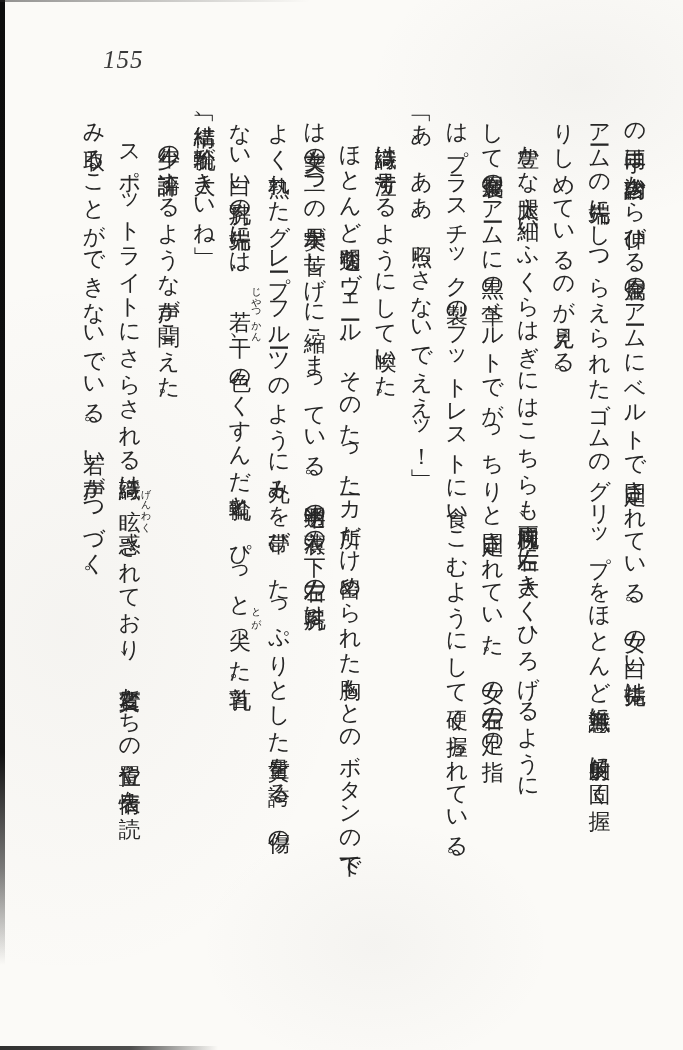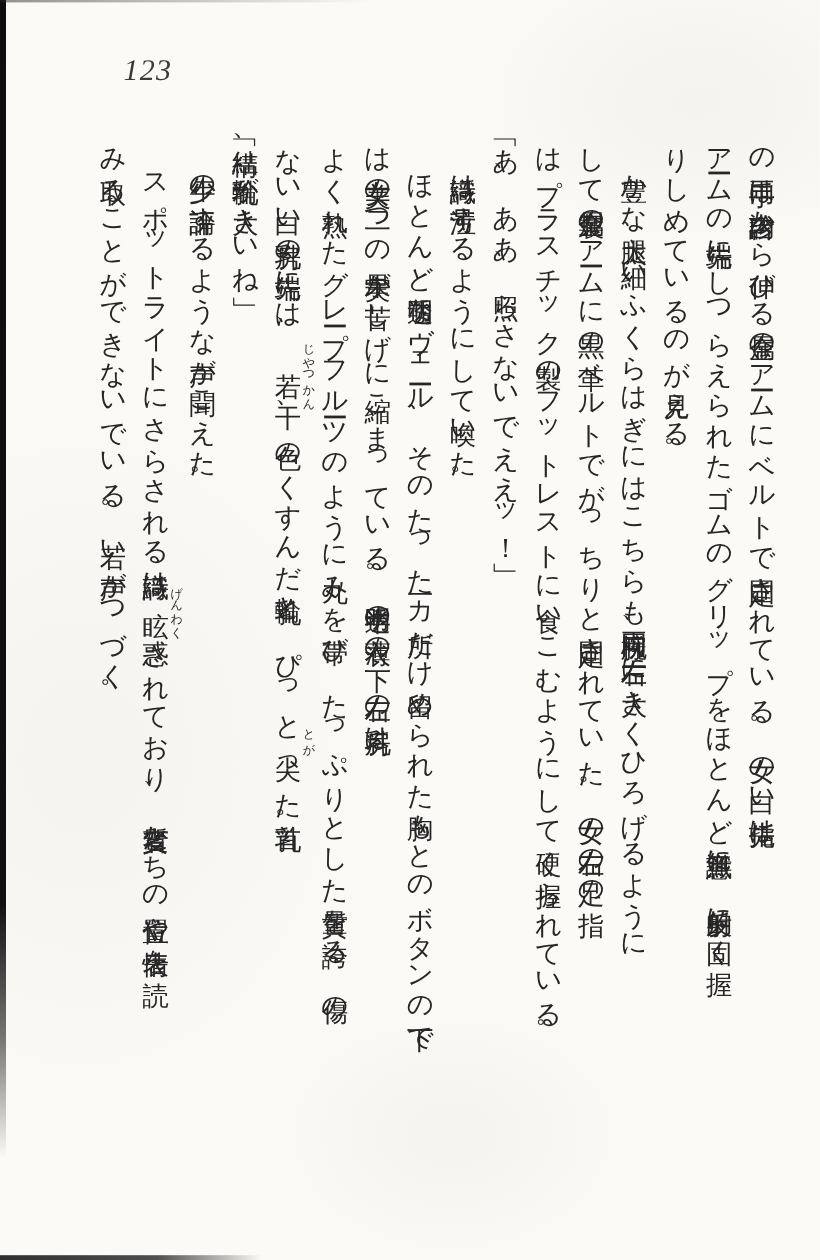--- a/index.html
+++ b/index.html
@@ -78,21 +78,21 @@
   }
 </style>
 </head>
 <body style="--paper: #fbfaf7; --ink: #262626;">
 
 <div class="paper-texture"></div>
 <div class="edge-left"></div>
 <div class="edge-top"></div>
 <div class="edge-bottom"></div>
 
-<div class="page-number">123</div>
+<div class="page-number">155</div>
 
 <div class="text-body">
     <p class="tline">の両手は内診台から伸びる金属のアームにベルトで固定されている。女の白い指先は</p>
     <p class="tline">アームの先端にしつらえられたゴムのグリップをほとんど無意識に、反射的に固く握</p>
     <p class="tline">りしめているのが見える。</p>
     <p class="tline indent">豊かな太腿、細いふくらはぎにはこちらも両腕同様、左右に大きくひろげるように</p>
     <p class="tline">して金属製のアームに黒の革ベルトでがっちりと固定されていた。女の左右の足の指</p>
     <p class="tline">はプラスチック製のフットレストに食いこむようにして硬く握られている。</p>
     <p class="tline">「あ、ああ、照らさないでええッ！」</p>
     <p class="tline indent">詩織は号泣するようにして喚いた。</p>

